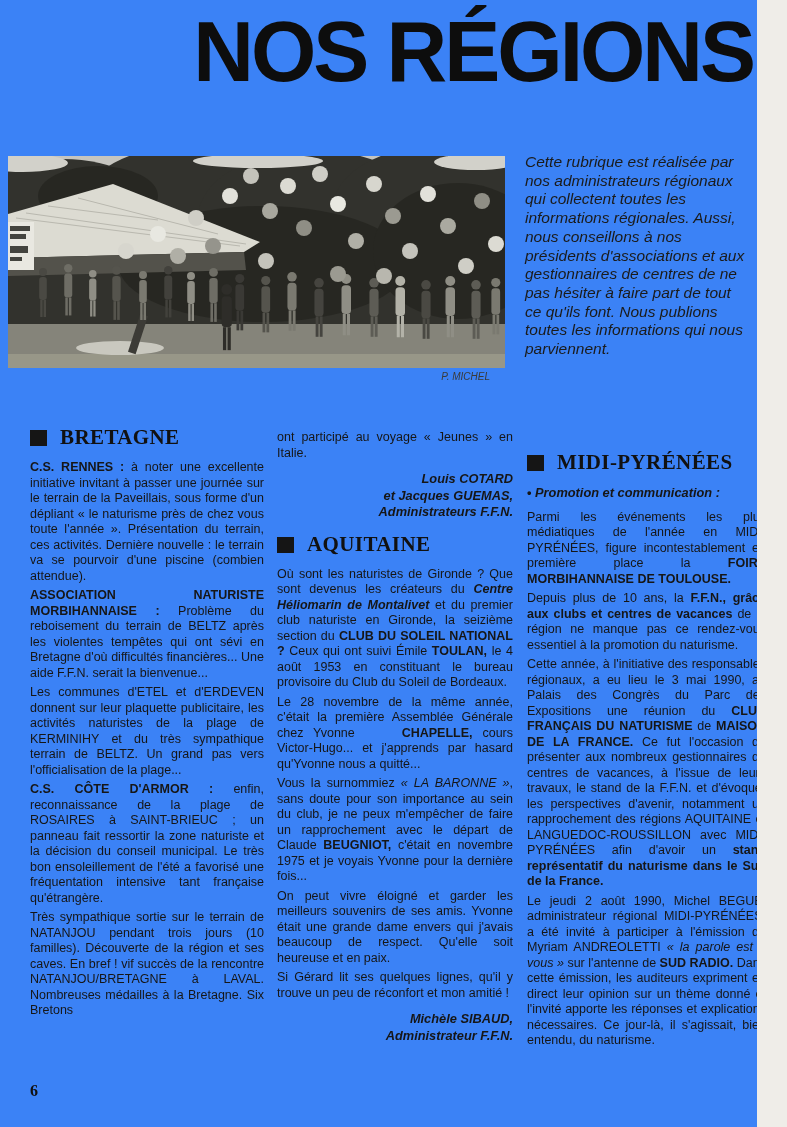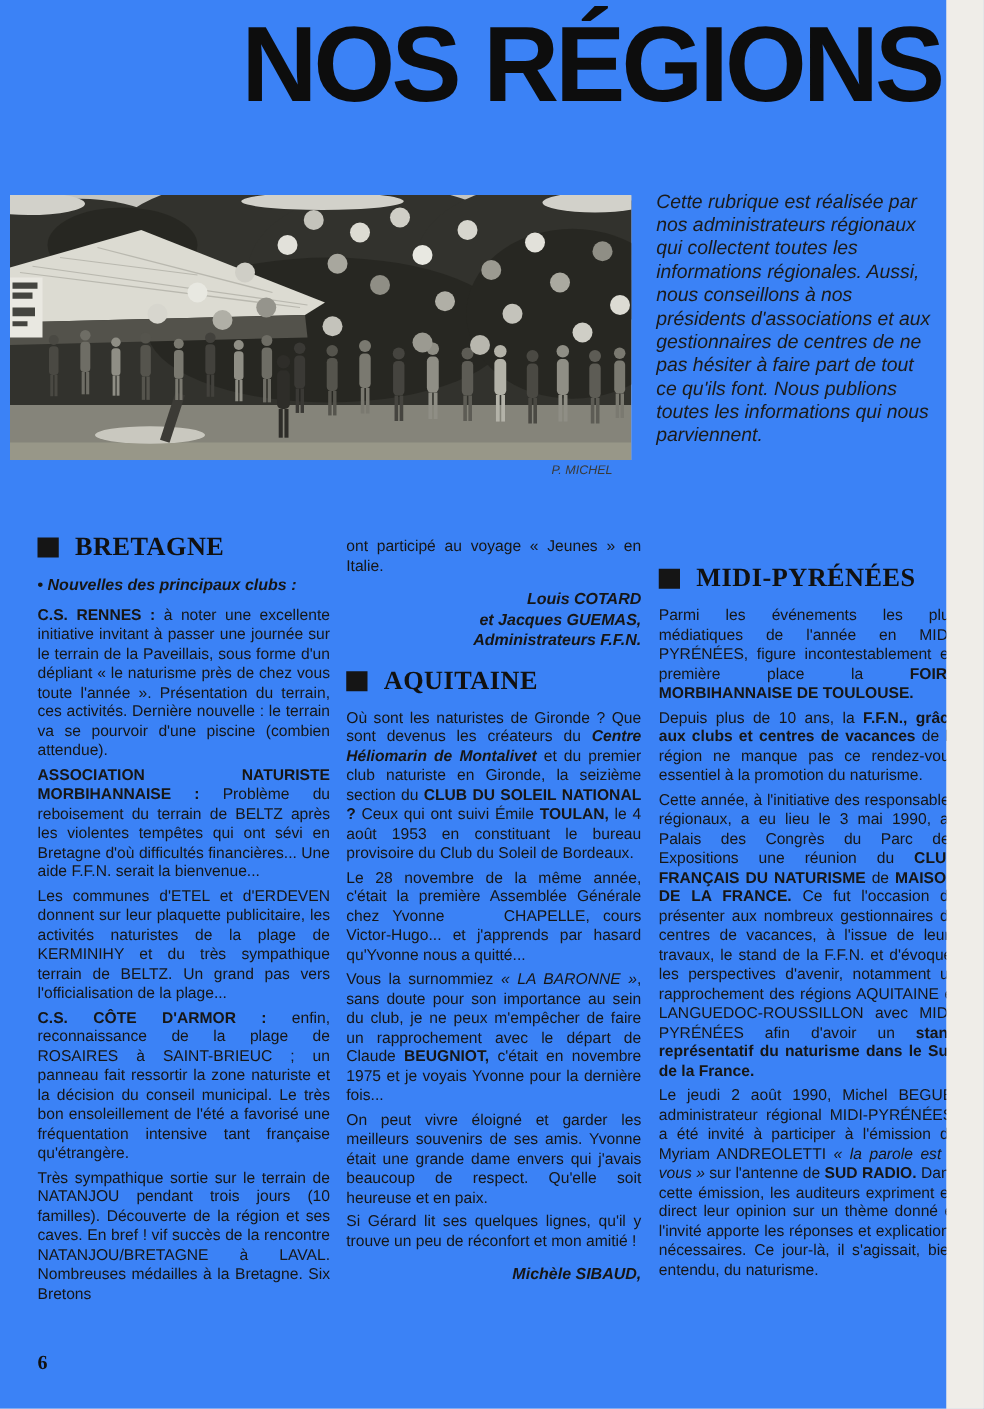--- a/index.html
+++ b/index.html
@@ -137,21 +137,20 @@
   <div class="caption">P. MICHEL</div>
 
   <div class="intro">Cette rubrique est réalisée par nos administrateurs régionaux qui collectent toutes les informations régionales. Aussi, nous conseillons à nos présidents d'associations et aux gestionnaires de centres de ne pas hésiter à faire part de tout ce qu'ils font. Nous publions toutes les informations qui nous parviennent.</div>
 
   <div class="col col1">
     <h2 class="sec">
       <span class="sq"></span>
       <span>BRETAGNE</span>
     </h2>
     <div class="paras">
-        <p class="bullet"><span style="font-weight: bold;">• </span><span style="font-weight: bold; font-style: italic;">Nouvelles des principaux clubs :</span></p>
         <p><span style="font-weight: bold;">C.S. RENNES : </span><span>à noter une excellente initiative invitant à passer une journée sur le terrain de la Paveillais, sous forme d'un dépliant « le naturisme près de chez vous toute l'année ». Présentation du terrain, ces activités. Dernière nouvelle : le terrain va se pourvoir d'une piscine (combien attendue).</span></p>
         <p><span style="font-weight: bold;">ASSOCIATION NATURISTE MORBIHANNAISE : </span><span>Problème du reboisement du terrain de BELTZ après les violentes tempêtes qui ont sévi en Bretagne d'où difficultés financières... Une aide F.F.N. serait la bienvenue...</span></p>
         <p><span>Les communes d'ETEL et d'ERDEVEN donnent sur leur plaquette publicitaire, les activités naturistes de la plage de KERMINIHY et du très sympathique terrain de BELTZ. Un grand pas vers l'officialisation de la plage...</span></p>
         <p><span style="font-weight: bold;">C.S. CÔTE D'ARMOR : </span><span>enfin, reconnaissance de la plage de ROSAIRES à SAINT-BRIEUC ; un panneau fait ressortir la zone naturiste et la décision du conseil municipal. Le très bon ensoleillement de l'été a favorisé une fréquentation intensive tant française qu'étrangère.</span></p>
         <p><span>Très sympathique sortie sur le terrain de NATANJOU pendant trois jours (10 familles). Découverte de la région et ses caves. En bref ! vif succès de la rencontre NATANJOU/BRETAGNE à LAVAL. Nombreuses médailles à la Bretagne. Six Bretons</span></p>
       </div>
   </div>
 
   <div class="col col2">
     <div class="paras">
@@ -161,36 +160,38 @@
         <p class="sig"><span style="font-weight: bold; font-style: italic;">Louis COTARD</span></p>
         <p class="sig"><span style="font-weight: bold; font-style: italic; margin-left: 26px;">et Jacques GUEMAS,</span></p>
         <p class="sig"><span style="font-weight: bold; font-style: italic;">Administrateurs F.F.N.</span></p>
       </div>
     <h2 class="sec">
       <span class="sq"></span>
       <span>AQUITAINE</span>
     </h2>
     <div class="paras">
         <p><span>Où sont les naturistes de Gironde ? Que sont devenus les créateurs du </span><span style="font-weight: bold; font-style: italic;">Centre Héliomarin de Montalivet</span><span> et du premier club naturiste en Gironde, la seizième section du </span><span style="font-weight: bold;">CLUB DU SOLEIL NATIONAL ?</span><span> Ceux qui ont suivi Émile </span><span style="font-weight: bold;">TOULAN,</span><span> le 4 août 1953 en constituant le bureau provisoire du Club du Soleil de Bordeaux.</span></p>
-        <p><span>Le 28 novembre de la même année, c'était la première Assemblée Générale chez Yvonne </span><span style="font-weight: normal; margin-left: 37px;">CHAPELLE,</span><span> cours Victor-Hugo... et j'apprends par hasard qu'Yvonne nous a quitté...</span></p>
+        <p><span>Le 28 novembre de la même année, c'était la première Assemblée Générale chez Yvonne </span><span style="font-weight: bold; margin-left: 37px;">CHAPELLE,</span><span> cours Victor-Hugo... et j'apprends par hasard qu'Yvonne nous a quitté...</span></p>
         <p><span>Vous la surnommiez </span><span style="font-style: italic;">« LA BARONNE »</span><span>, sans doute pour son importance au sein du club, je ne peux m'empêcher de faire un rapprochement avec le départ de Claude </span><span style="font-weight: bold;">BEUGNIOT,</span><span> c'était en novembre 1975 et je voyais Yvonne pour la dernière fois...</span></p>
         <p><span>On peut vivre éloigné et garder les meilleurs souvenirs de ses amis. Yvonne était une grande dame envers qui j'avais beaucoup de respect. Qu'elle soit heureuse et en paix.</span></p>
         <p><span>Si Gérard lit ses quelques lignes, qu'il y trouve un peu de réconfort et mon amitié !</span></p>
       </div>
     <div class="paras sigblock">
         <p class="sig"><span style="font-weight: bold; font-style: italic;">Michèle SIBAUD,</span></p>
+        <p class="sig"><span style="font-weight: bold; font-style: italic;">Administrateur F.F.N.</span></p>
       </div>
   </div>
 
   <div class="col col3">
     <h2 class="sec">
       <span class="sq"></span>
       <span>MIDI-PYRÉNÉES</span>
     </h2>
     <div class="paras">
+        <p class="bullet"><span style="font-weight: bold;">• </span><span style="font-weight: bold; font-style: italic;">Promotion et communication :</span></p>
         <p><span>Parmi les événements les plus médiatiques de l'année en MIDI-PYRÉNÉES, figure incontestablement en première place la </span><span style="font-weight: bold;">FOIRE MORBIHANNAISE DE TOULOUSE.</span></p>
         <p><span>Depuis plus de 10 ans, la </span><span style="font-weight: bold;">F.F.N.,</span><span> </span><span style="font-weight: bold;">grâce aux clubs et centres de vacances</span><span> de la région ne manque pas ce rendez-vous essentiel à la promotion du naturisme.</span></p>
         <p><span>Cette année, à l'initiative des responsables régionaux, a eu lieu le 3 mai 1990, au Palais des Congrès du Parc des Expositions une réunion du </span><span style="font-weight: bold;">CLUB FRANÇAIS DU NATURISME</span><span> de </span><span style="font-weight: bold;">MAISON DE LA FRANCE.</span><span> Ce fut l'occasion de présenter aux nombreux gestionnaires de centres de vacances, à l'issue de leurs travaux, le stand de la F.F.N. et d'évoquer les perspectives d'avenir, notamment un rapprochement des régions AQUITAINE et LANGUEDOC-ROUSSILLON avec MIDI-PYRÉNÉES afin d'avoir un </span><span style="font-weight: bold;">stand représentatif du naturisme dans le Sud de la France.</span></p>
         <p><span>Le jeudi 2 août 1990, Michel BEGUE, administrateur régional MIDI-PYRÉNÉES, a été invité à participer à l'émission de Myriam ANDREOLETTI </span><span style="font-style: italic;">« la parole est à vous »</span><span> sur l'antenne de </span><span style="font-weight: bold;">SUD RADIO.</span><span> Dans cette émission, les auditeurs expriment en direct leur opinion sur un thème donné et l'invité apporte les réponses et explications nécessaires. Ce jour-là, il s'agissait, bien entendu, du naturisme.</span></p>
       </div>
   </div>
 
   <div class="pagenum">6</div>
 
 </div>

